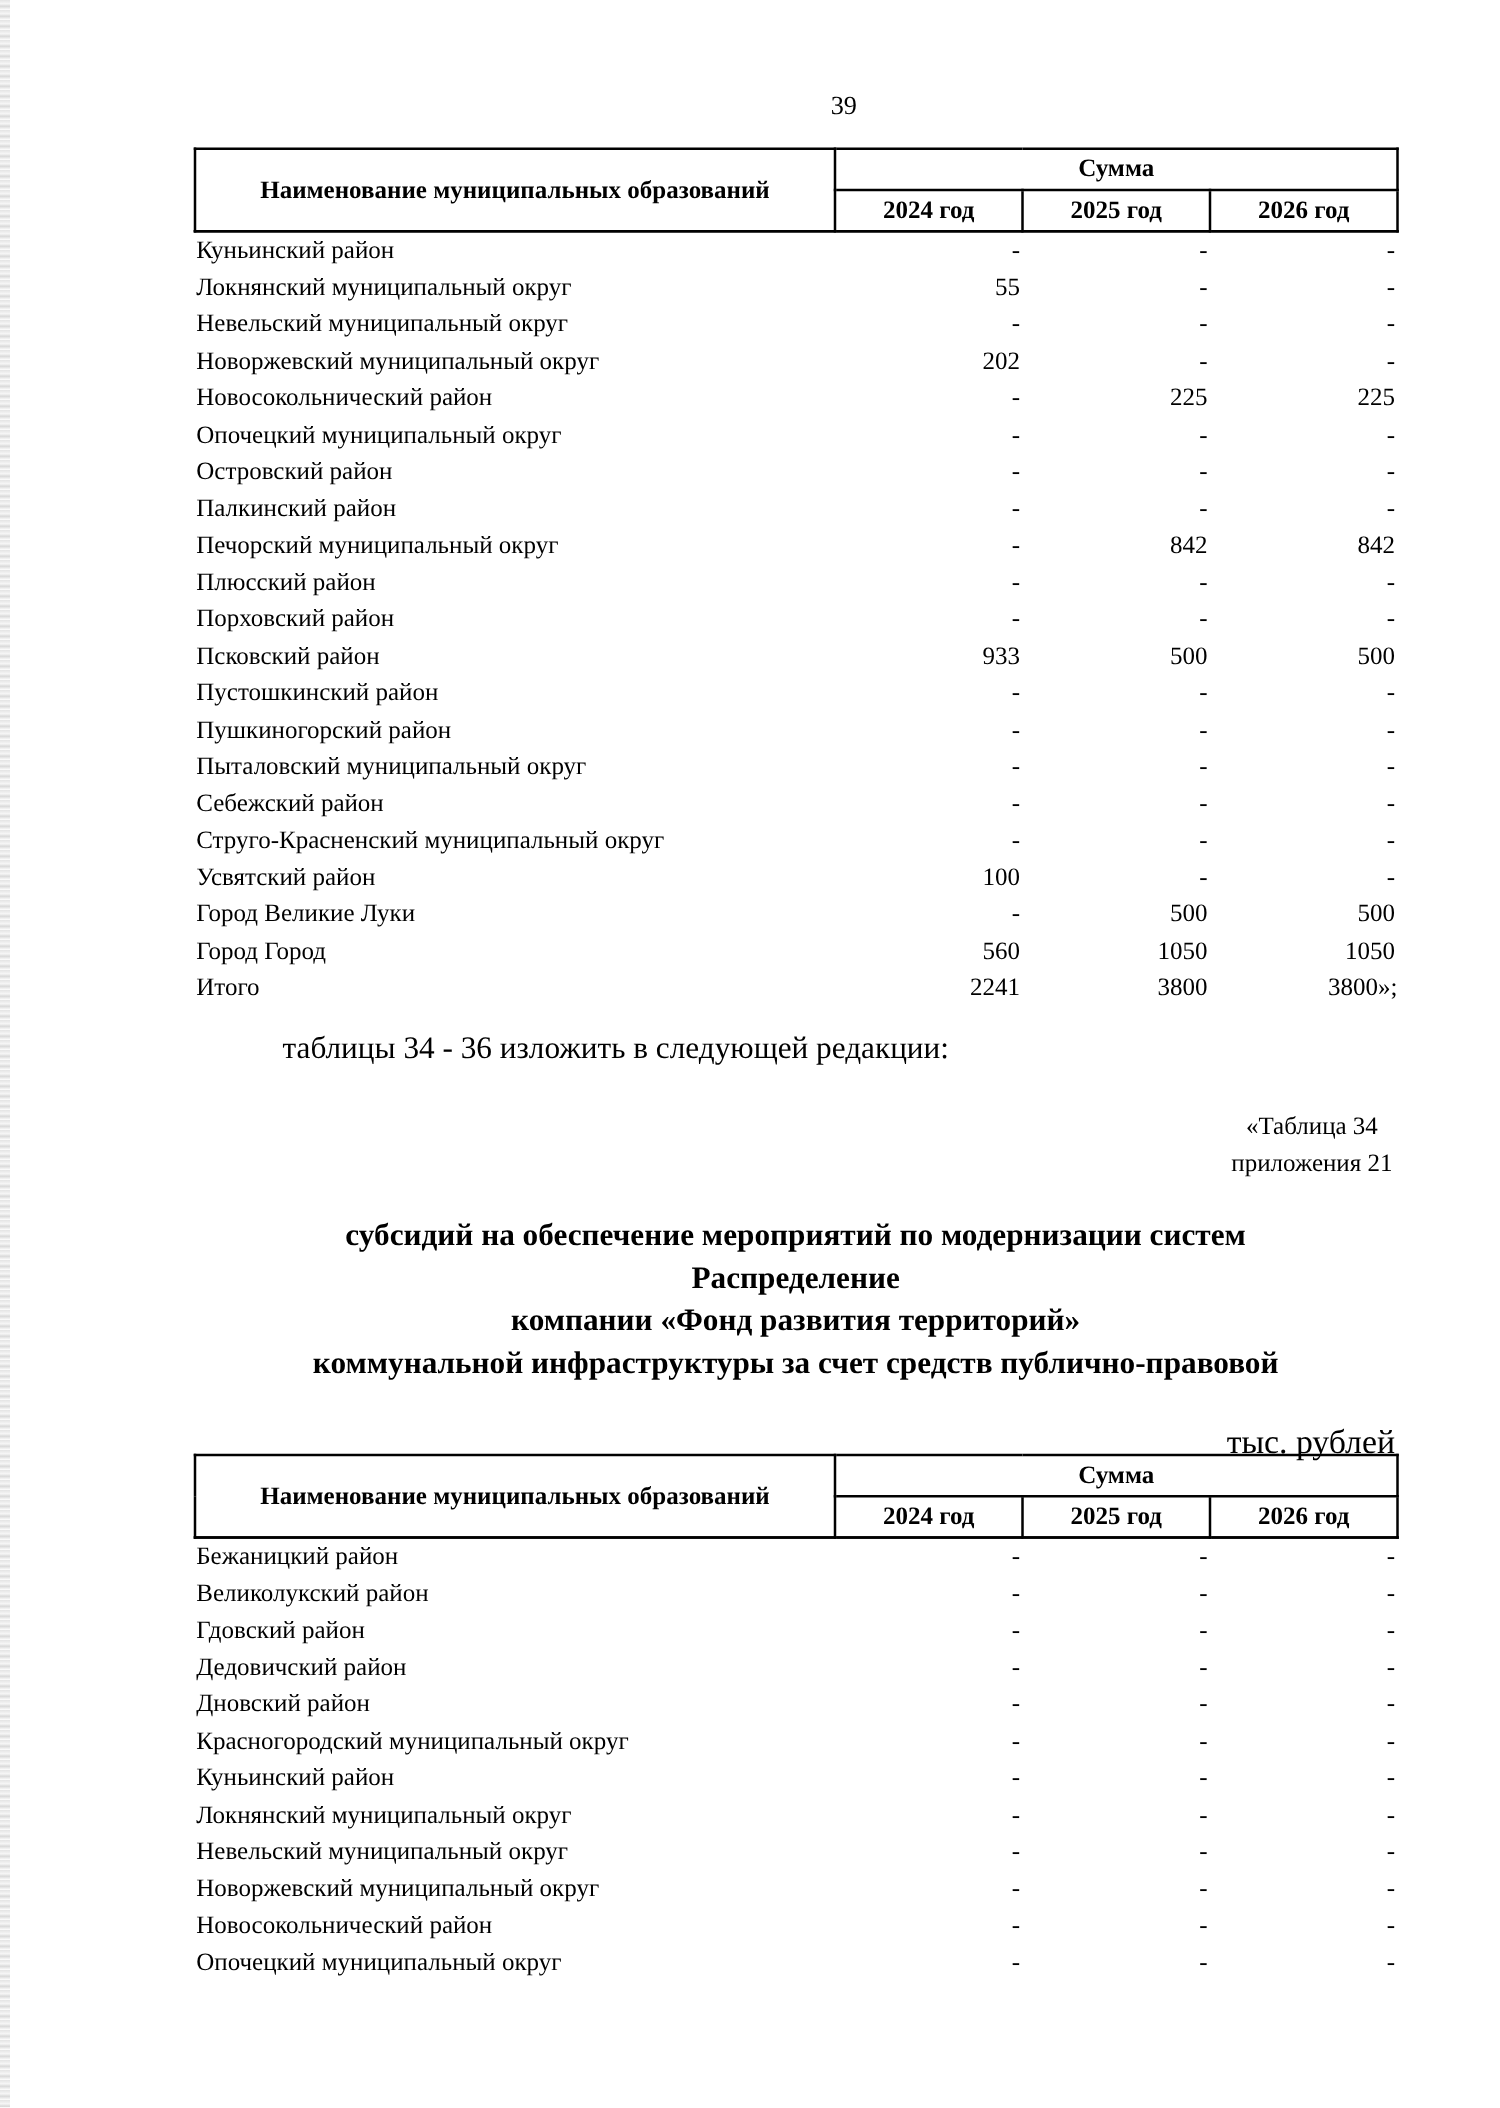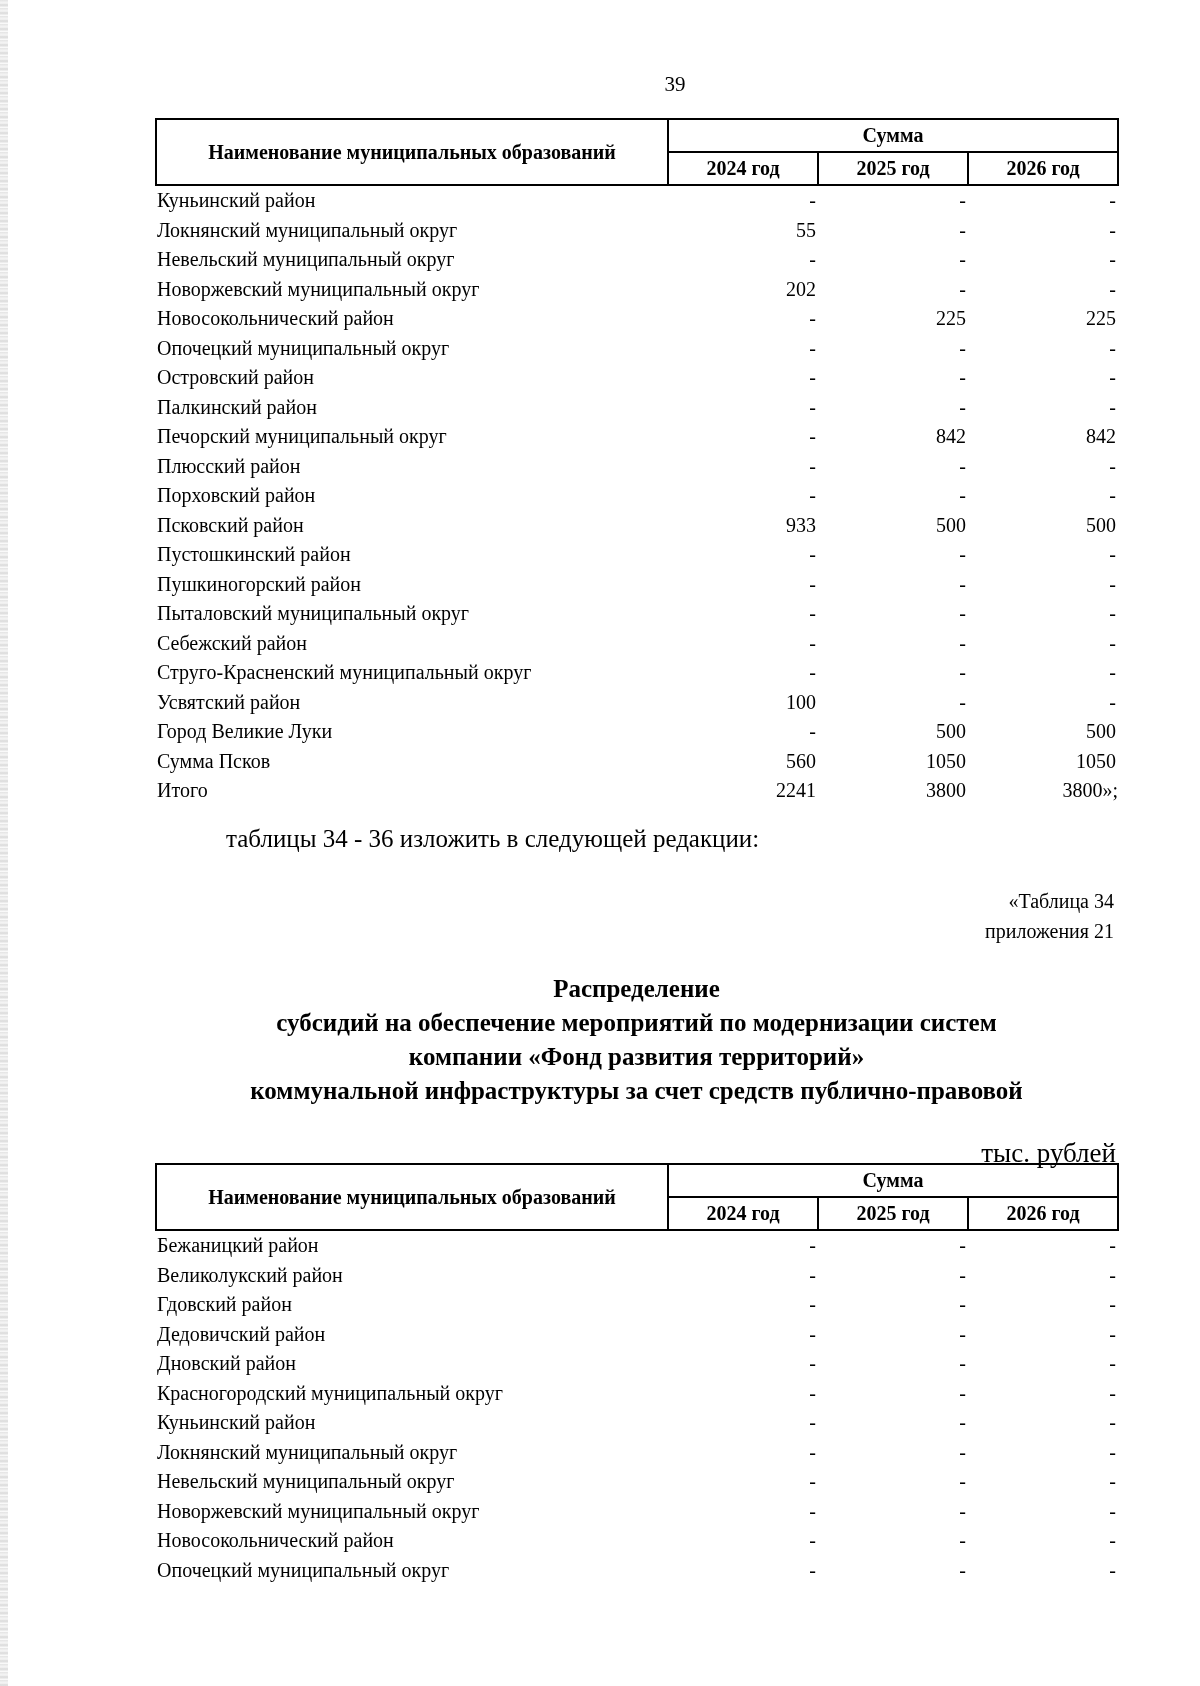--- a/index.html
+++ b/index.html
@@ -30,21 +30,21 @@
     font-size: 20px; padding: 0; height: 29.5px; vertical-align: middle;
     white-space: nowrap;
   }
   table.grid td.name { text-align: left; padding-left: 1px; }
   table.grid td.num { text-align: right; padding-right: 2px; }
   table.grid tr.total td { font-weight: normal; }
   .instruction {
     position: absolute; top: 825px; left: 226px; font-size: 25px;
   }
   .table-ref {
-    position: absolute; right: 86px; top: 886px; text-align: right;
+    position: absolute; right: 86px; top: 886px; text-align: center;
     font-size: 20px; line-height: 30px;
   }
   .title {
     position: absolute; top: 972px; left: 155px; width: 963px;
     text-align: center; font-weight: bold; font-size: 25px; line-height: 34px;
   }
   .units {
     position: absolute; top: 1138px; right: 84px; font-size: 27px;
   }
 </style>
@@ -183,21 +183,21 @@
           <td class="num">-</td>
           <td class="num">-</td>
         </tr>
       <tr>
           <td class="name">Город Великие Луки</td>
           <td class="num">-</td>
           <td class="num">500</td>
           <td class="num">500</td>
         </tr>
       <tr>
-          <td class="name">Сумма Псков</td>
+          <td class="name">Город Город</td>
           <td class="num">560</td>
           <td class="num">1050</td>
           <td class="num">1050</td>
         </tr>
       <tr class="total">
           <td class="name">Итого</td>
           <td class="num">2241</td>
           <td class="num">3800</td>
           <td class="num" style="padding-right:0;">3800»;</td>
         </tr>
@@ -206,22 +206,22 @@
 </div>
 
 <div class="instruction">таблицы 34 - 36 изложить в следующей редакции:</div>
 
 <div class="table-ref">
   <div>«Таблица 34</div>
   <div>приложения 21</div>
 </div>
 
 <div class="title">
+  <div>субсидий на обеспечение мероприятий по модернизации систем</div>
   <div>Распределение</div>
-  <div>субсидий на обеспечение мероприятий по модернизации систем</div>
   <div>компании «Фонд развития территорий»</div>
   <div>коммунальной инфраструктуры за счет средств публично-правовой</div>
 </div>
 
 <div class="units">тыс. рублей</div>
 
 <div class="table-block" style="top:1163px;">
   <table class="grid">
     <colgroup>
         <col class="c-name">

